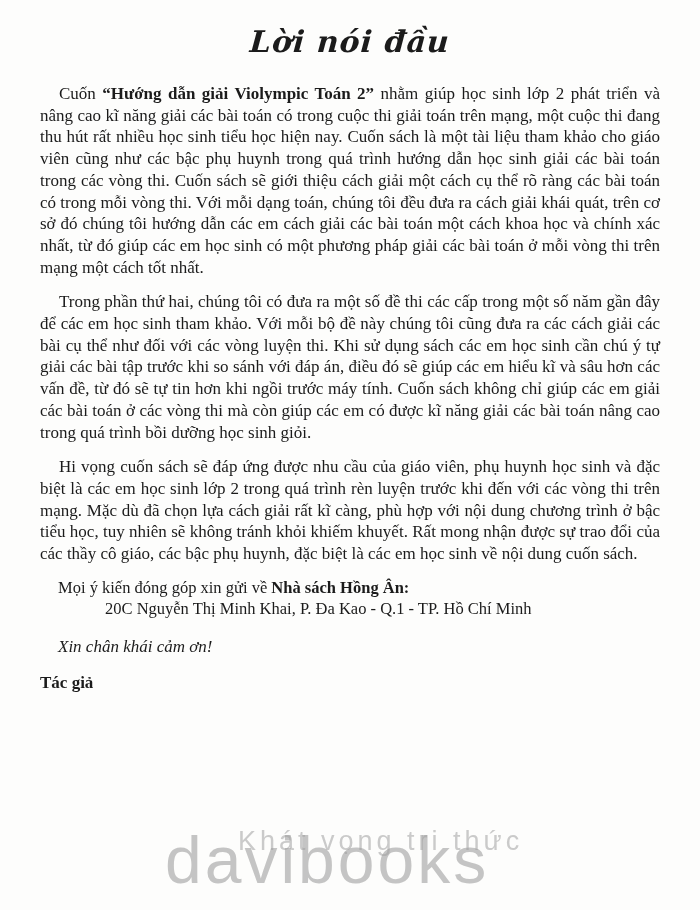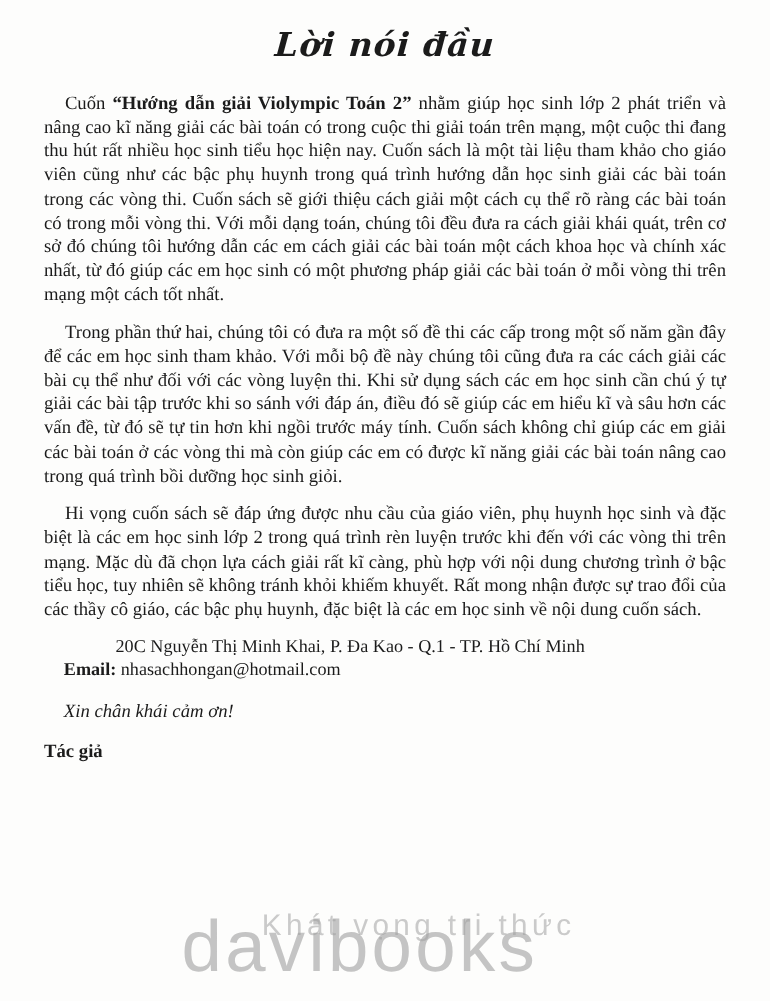--- a/index.html
+++ b/index.html
@@ -100,21 +100,21 @@
   <div class="title">Lời nói đầu</div>
 
 
   <p class="para"><span>Cuốn </span><b>“Hướng dẫn giải Violympic Toán 2”</b><span> nhằm giúp học sinh lớp 2 phát triển và nâng cao kĩ năng giải các bài toán có trong cuộc thi giải toán trên mạng, một cuộc thi đang thu hút rất nhiều học sinh tiểu học hiện nay. Cuốn sách là một tài liệu tham khảo cho giáo viên cũng như các bậc phụ huynh trong quá trình hướng dẫn học sinh giải các bài toán trong các vòng thi. Cuốn sách sẽ giới thiệu cách giải một cách cụ thể rõ ràng các bài toán có trong mỗi vòng thi. Với mỗi dạng toán, chúng tôi đều đưa ra cách giải khái quát, trên cơ sở đó chúng tôi hướng dẫn các em cách giải các bài toán một cách khoa học và chính xác nhất, từ đó giúp các em học sinh có một phương pháp giải các bài toán ở mỗi vòng thi trên mạng một cách tốt nhất.</span></p>
 
   <p class="para para-gap">Trong phần thứ hai, chúng tôi có đưa ra một số đề thi các cấp trong một số năm gần đây để các em học sinh tham khảo. Với mỗi bộ đề này chúng tôi cũng đưa ra các cách giải các bài cụ thể như đối với các vòng luyện thi. Khi sử dụng sách các em học sinh cần chú ý tự giải các bài tập trước khi so sánh với đáp án, điều đó sẽ giúp các em hiểu kĩ và sâu hơn các vấn đề, từ đó sẽ tự tin hơn khi ngồi trước máy tính. Cuốn sách không chỉ giúp các em giải các bài toán ở các vòng thi mà còn giúp các em có được kĩ năng giải các bài toán nâng cao trong quá trình bồi dưỡng học sinh giỏi.</p>
 
   <p class="para para-gap">Hi vọng cuốn sách sẽ đáp ứng được nhu cầu của giáo viên, phụ huynh học sinh và đặc biệt là các em học sinh lớp 2 trong quá trình rèn luyện trước khi đến với các vòng thi trên mạng. Mặc dù đã chọn lựa cách giải rất kĩ càng, phù hợp với nội dung chương trình ở bậc tiểu học, tuy nhiên sẽ không tránh khỏi khiếm khuyết. Rất mong nhận được sự trao đổi của các thầy cô giáo, các bậc phụ huynh, đặc biệt là các em học sinh về nội dung cuốn sách.</p>
 
   <div class="contact">
+    <div><span>Mọi ý kiến đóng góp xin gửi về </span><b>Nhà sách Hồng Ân:</b></div>
     <div class="bold">20C Nguyễn Thị Minh Khai, P. Đa Kao - Q.1 - TP. Hồ Chí Minh</div>
-    <div><b>Email:</b><span> nhasachhongan@hotmail.com</span></div>
   </div>
 
   <div class="thanks">Xin chân khái cảm ơn!</div>
 
   <div class="signature">Tác giả</div>
 
 </div>
 
 </body></html>

